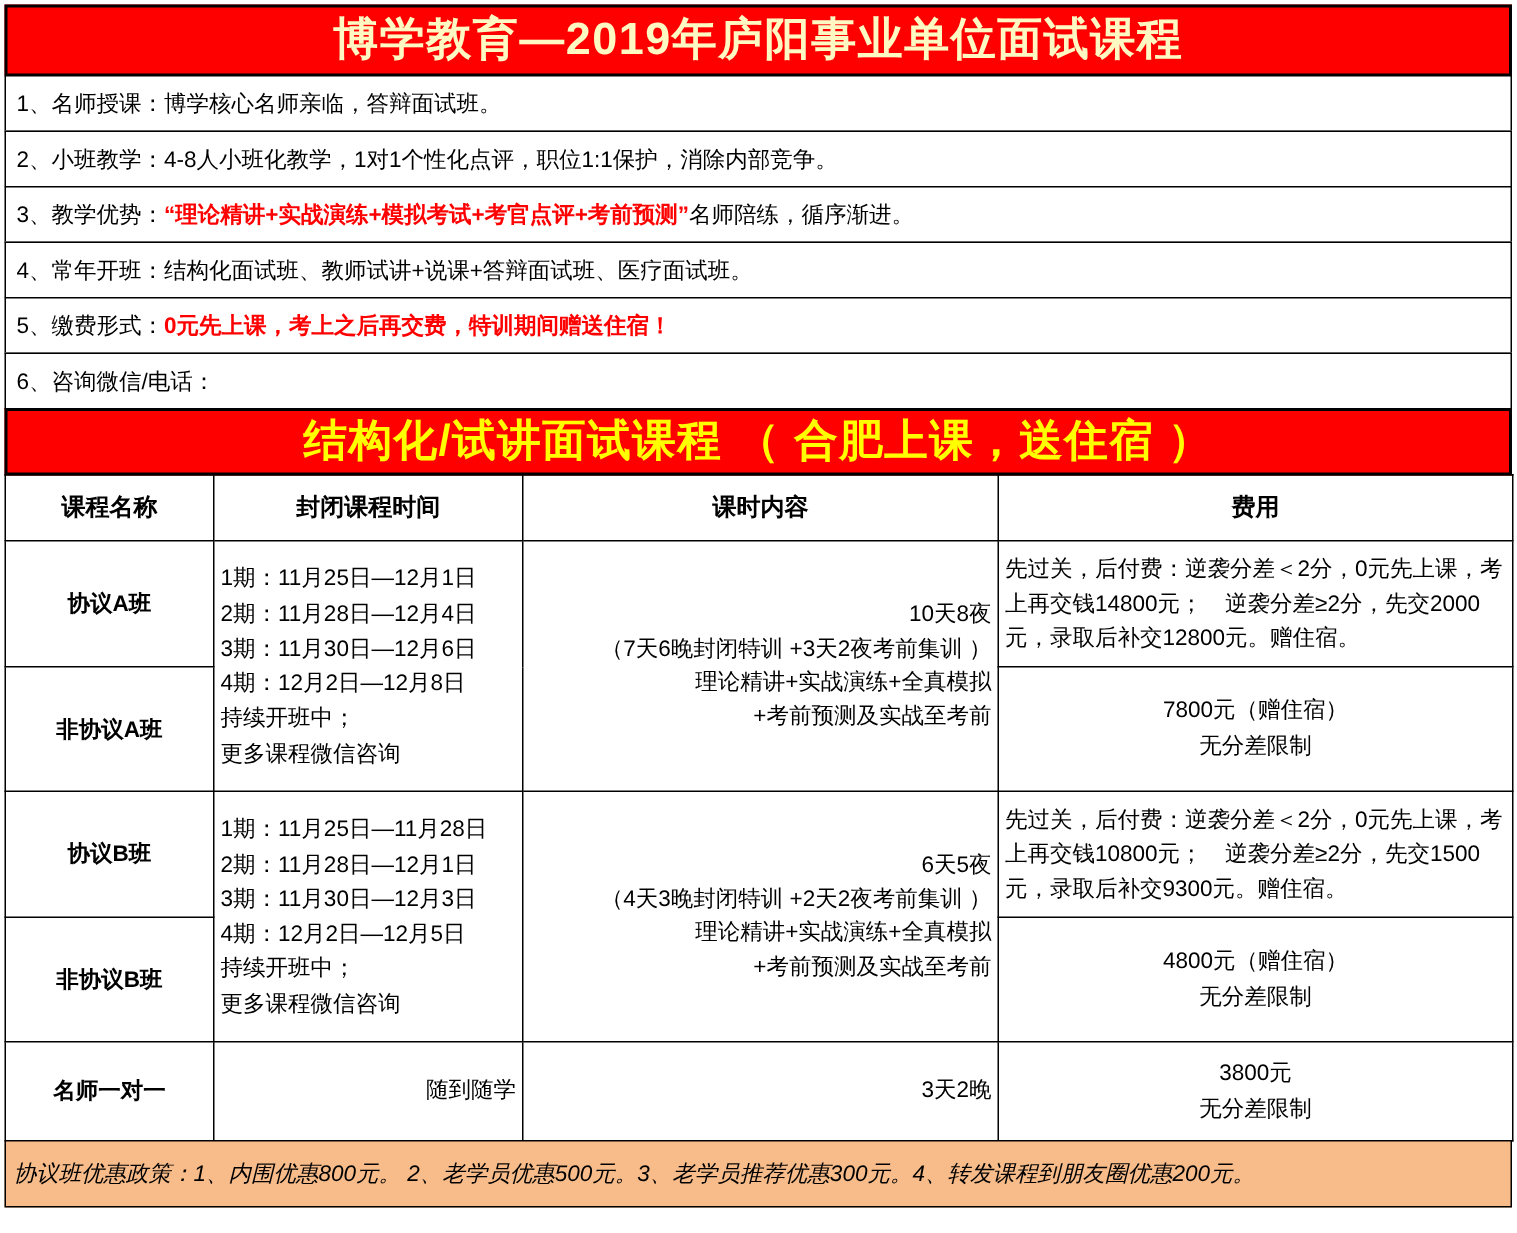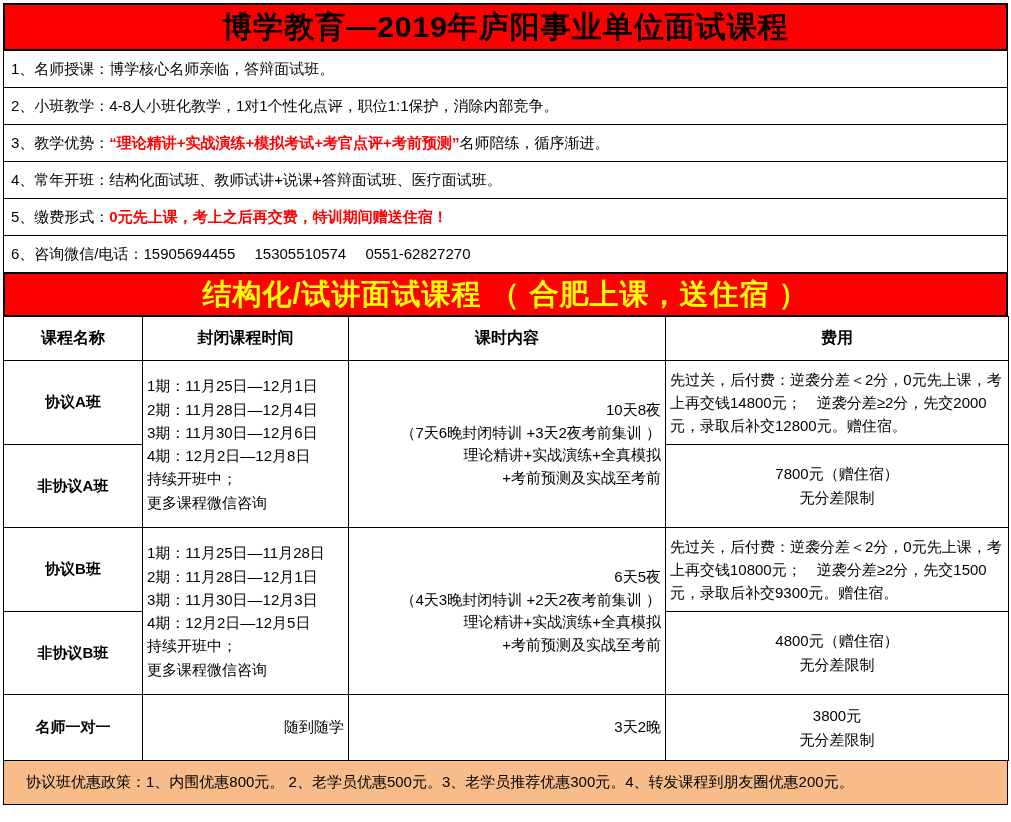--- a/index.html
+++ b/index.html
@@ -80,41 +80,42 @@
   }
   tr.row-tall1{height:84px;}
   tr.row-tall2{height:83px;}
   tr.row-last{height:66px;}
   .footer{
     margin-top:-1px;
     border:1px solid #000;
     height:43px;
     display:flex;
     align-items:center;
-    padding-left:22px;
+    padding-left:5px;
     font-size:15px;
     white-space:pre-wrap;
+    font-style:italic;
   }
 </style>
 </head>
 <body>
 
 <div class="page">
 
-  <div class="banner" style="background: rgb(255, 0, 0); color: #000000;">
+  <div class="banner" style="background: rgb(255, 0, 0); color: #fef9c3;">
     <span>博学教育—2019年庐阳事业单位面试课程</span>
   </div>
 
   <div class="features">
     <div class="feature-row"><span>1、名师授课：</span><span>博学核心名师亲临，答辩面试班。</span></div>
     <div class="feature-row"><span>2、小班教学：</span><span>4-8人小班化教学，1对1个性化点评，职位1:1保护，消除内部竞争。</span></div>
     <div class="feature-row"><span>3、教学优势：</span><span class="red-bold" style="color: rgb(255, 0, 0);">“理论精讲+实战演练+模拟考试+考官点评+考前预测”</span><span>名师陪练，循序渐进。</span></div>
     <div class="feature-row"><span>4、常年开班：</span><span>结构化面试班、教师试讲+说课+答辩面试班、医疗面试班。</span></div>
     <div class="feature-row"><span>5、缴费形式：</span><span class="red-bold" style="color: rgb(255, 0, 0);">0元先上课，考上之后再交费，特训期间赠送住宿！</span></div>
-    <div class="feature-row"><span>6、咨询微信/电话：</span><span class="phones">15905694455　 15305510574 　0551-62827270</span></div>
+    <div class="feature-row"><span>6、咨询微信/电话：</span></div>
   </div>
 
   <div class="banner banner2" style="background: rgb(255, 0, 0); color: rgb(255, 255, 0);">
     <span>结构化/试讲面试课程 （ 合肥上课，送住宿 ）</span>
   </div>
 
   <table class="course-table">
     <colgroup>
       <col style="width:139px">
       <col style="width:206px">

